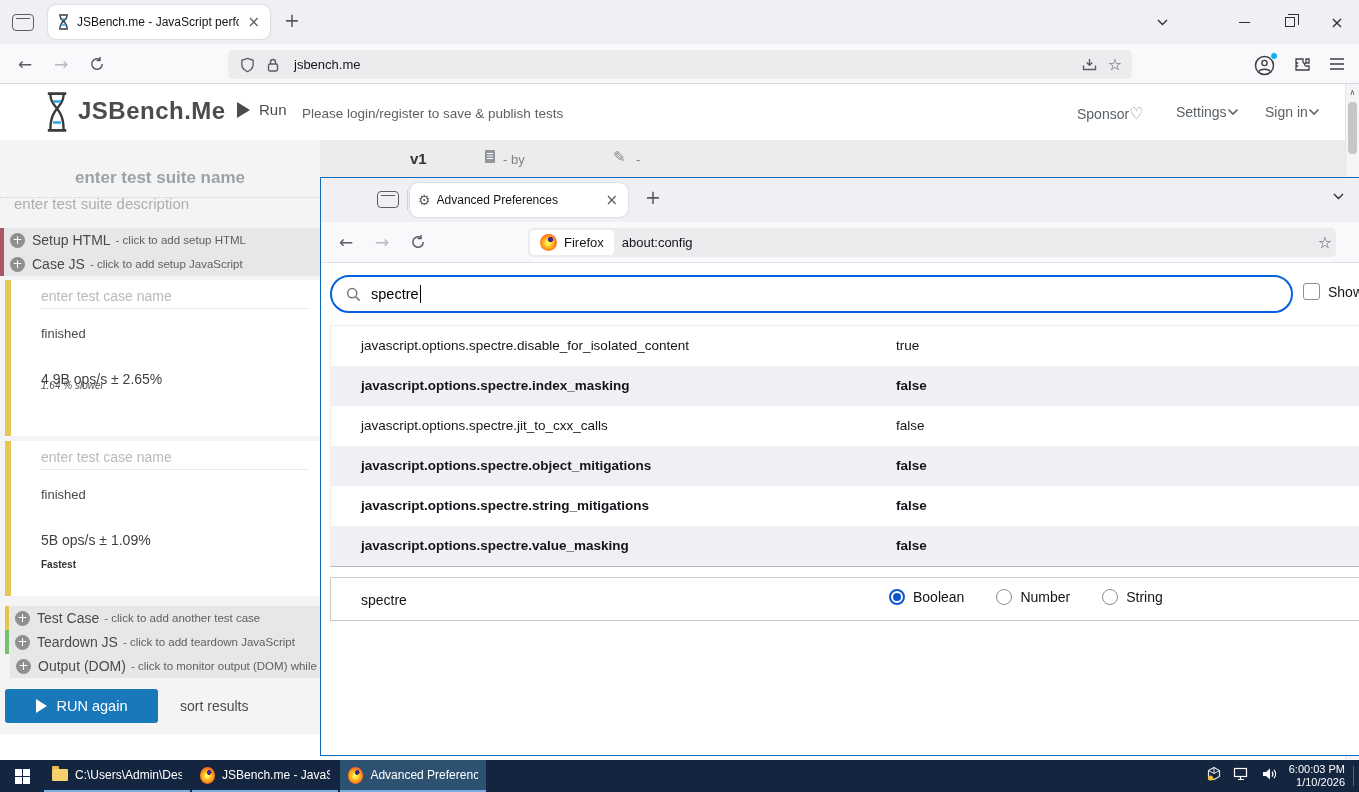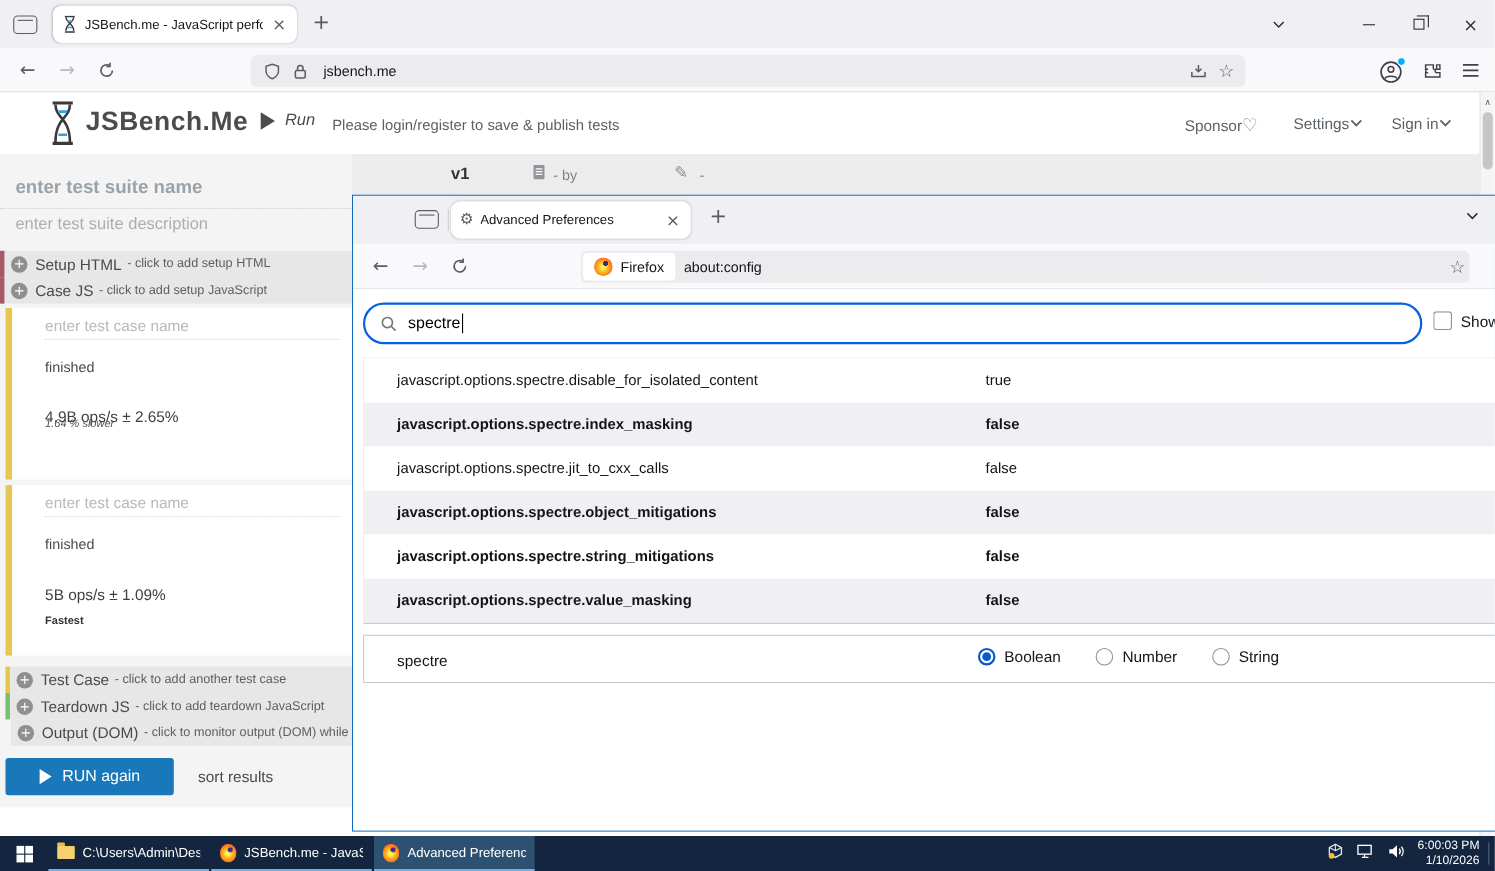--- a/index.html
+++ b/index.html
@@ -36,35 +36,35 @@
   .ubic { display:flex; align-items:center; justify-content:center; width:26px; height:26px; color:#5b5b66; }
   .star { font-size:16px; color:#5b5b66; }
   .acct { position:relative; width:21px; height:21px; }
   .acct .dot { position:absolute; right:-3px; top:-3px; width:8px; height:8px; border-radius:50%; background:#00b3f4; border:1.5px solid #f9f9fb; }
 
   
   .jsb-header { position:absolute; left:0; top:84px; width:1359px; height:56px; background:#fff; box-shadow:0 1px 3px rgba(0,0,0,.18); }
   .brand { position:absolute; left:78px; top:13px; font-size:24px; font-weight:700; color:#4c4c4c; letter-spacing:.5px; }
   .run-wrap { position:absolute; left:237px; top:17px; display:flex; align-items:center; color:#4c4c4c; }
   .play { width:0; height:0; border-left:13px solid #4c4c4c; border-top:8px solid transparent; border-bottom:8px solid transparent; margin-right:9px; }
-  .run-lbl { font-size:15px;font-style:italic; }
+  .run-lbl { font-size:15px; }
   .notice { position:absolute; left:302px; top:22px; font-size:13.5px; color:#5f5f5f; }
   .hlink { position:absolute; top:20px; display:flex; align-items:center; font-size:14px; color:#5a6268; }
   .heart { font-size:16px; color:#8a939b; }
 
   .verstrip { position:absolute; left:320px; top:140px; width:1025px; height:37px; background:#ececec; }
   .verstrip .v1 { position:absolute; left:90px; top:10px; font-size:15px; font-weight:700; color:#333; }
   .verstrip .byt { position:absolute; left:183px; top:12px; font-size:13px; color:#828282; }
   .verstrip .dash { position:absolute; left:316px; top:12px; font-size:13px; color:#828282; }
   .docic { position:absolute; left:164px; top:9px; }
   .pencil { position:absolute; left:293px; top:8px; font-size:15px; color:#8a8a8a; }
 
   
   .sidebar { position:absolute; left:0; top:140px; width:320px; height:595px; background:#f4f4f4; }
-  .suite-name { position:absolute; left:0; top:8px; width:320px; height:42px; padding:12px 14px; font-size:17px; font-weight:700; color:#9aa3a9; border-bottom:1px dotted #cfcfcf; }
+  .suite-name { position:absolute; left:0; top:16px; width:320px; height:42px; padding:12px 14px; font-size:17px; font-weight:700; color:#9aa3a9; border-bottom:1px dotted #cfcfcf;text-align:center; }
   .suite-desc { position:absolute; left:0; top:42px; width:320px; height:42px; padding:13px 14px; font-size:15px; color:#aeaeae; }
   .srow { position:absolute; left:0; width:320px; height:24px; background:#e7e7e7; display:flex; align-items:center; padding-left:6px; overflow:hidden; white-space:nowrap; }
   .srow.red { border-left:4px solid #a85763; }
   .srow.yel { left:5px; width:315px; border-left:4px solid #e3c74c; }
   .srow.grn { left:5px; width:315px; border-left:4px solid #77c06e; }
   .srow.out { left:10px; width:310px; }
   .pluscirc { width:15px; height:15px; border-radius:50%; background:#8f8f8f; color:#fff; font-size:12px; line-height:15px; text-align:center; margin-right:7px; flex:0 0 15px; }
   .srow .t1 { font-size:14px; color:#4a4a4a; margin-right:5px; }
   .srow .t2 { font-size:11.5px; color:#5f5f5f; }
   .tcard { position:absolute; left:5px; width:315px; background:#fff; border-left:6px solid #e6c654; }

